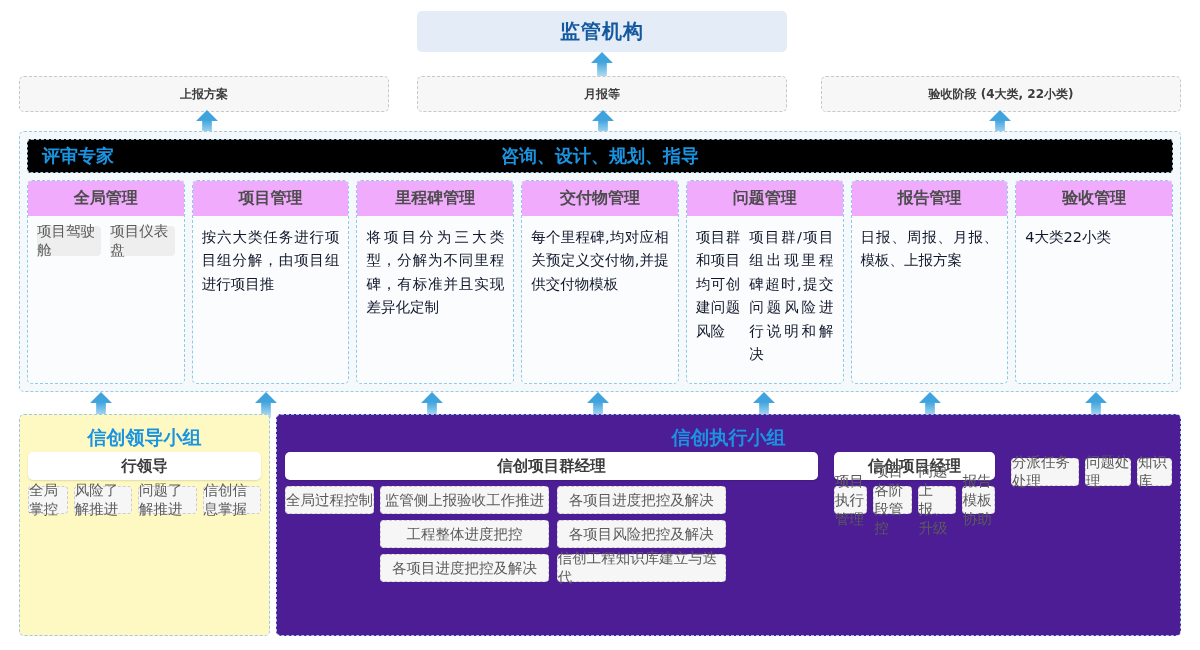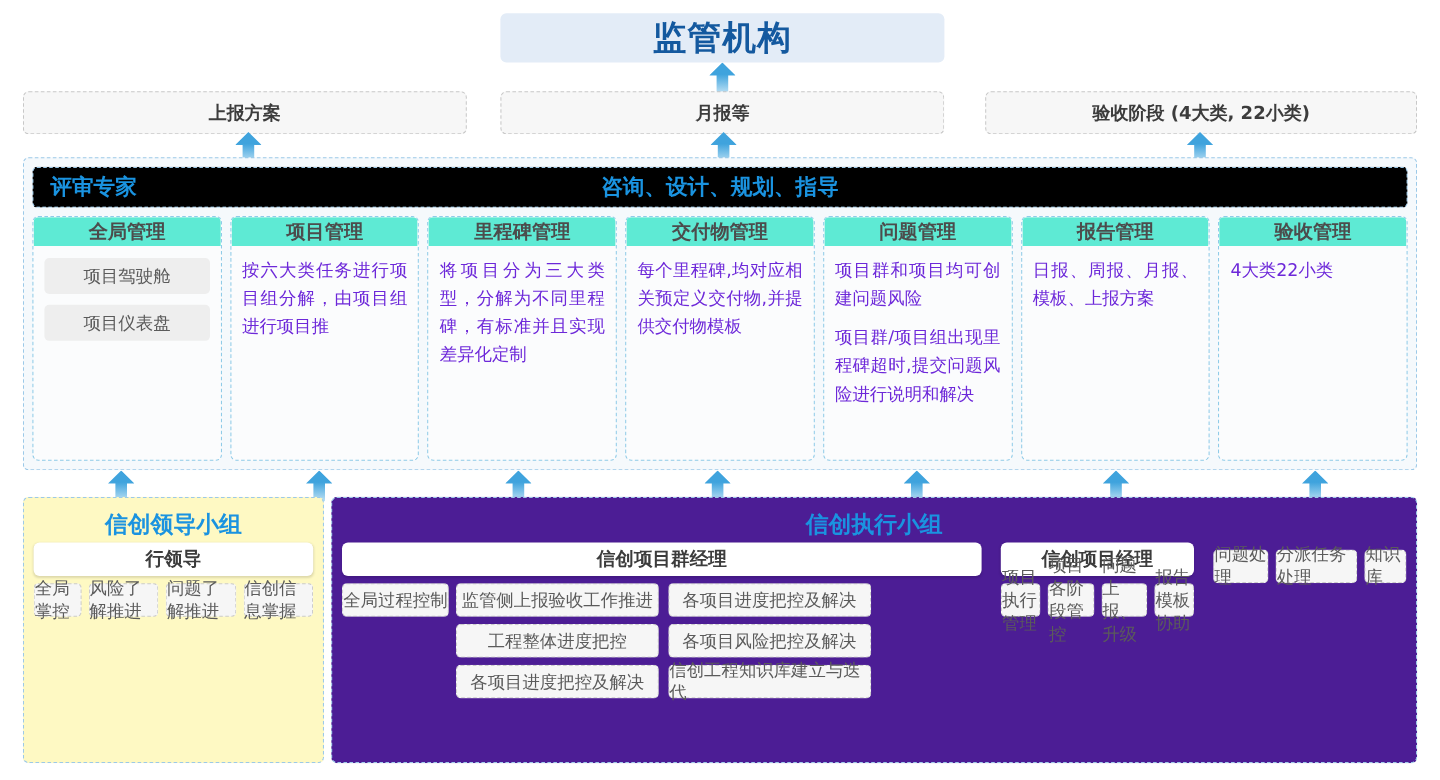--- a/index.html
+++ b/index.html
@@ -24,23 +24,23 @@
     background: #e3ecf7;
     border-radius: 5px;
     display: flex; align-items: center; justify-content: center;
     color: #14599f;
     font-weight: 700;
   }
 
   
   #regulator {
     position: absolute; left: 417px; top: 11px; width: 370px; height: 41px;
-    font-size: 28px; letter-spacing: 1px;
-  }
-  .top-doc { position: absolute; top: 76px; height: 36px; font-size: 15px; }
+    font-size: 20px; letter-spacing: 1px;
+  }
+  .top-doc { position: absolute; top: 76px; height: 36px; font-size: 12px; }
   #doc-report  { left: 19px;  width: 370px; }
   #doc-monthly { left: 417px; width: 370px; }
   #doc-accept  { left: 821px; width: 360px; }
 
   
   .arrow {
     position: absolute;
     width: 22px; height: 26px;
     background: linear-gradient(to bottom, #3fa3dd 0%, #3fa3dd 38%, #bfe2f5 100%);
     clip-path: polygon(50% 0%, 100% 42%, 72% 42%, 72% 100%, 28% 100%, 28% 42%, 0% 42%);
@@ -77,33 +77,33 @@
   }
   .card {
     flex: 1 1 0;
     border: 1px dashed #8fcbe8;
     border-radius: 5px;
     background: #fbfcfd;
     display: flex; flex-direction: column;
     overflow: hidden;
   }
   .card-head {
-    background: #5eead4;
-    height: 24px;
+    background: #f0abfc;
+    height: 35px;
     display: flex; align-items: center; justify-content: center;
     color: #4c4c4c; font-size: 16px; font-weight: 700;
   }
   .card-body {
     flex: 1;
     padding: 10px 9px;
-    display: flex; flex-direction: column; gap: 9px;
+    display: flex; flex-direction: row; gap: 9px;
   }
   .card-para {
     font-size: 14.5px; line-height: 1.62;
-    color: #6d28d9;
+    color: #0f172a;
     text-align: justify;
     text-justify: inter-ideograph;
   }
   .pill {
     background: #eeeeee;
     border-radius: 4px;
     height: 30px;
     display: flex; align-items: center; justify-content: center;
     font-size: 14.5px; color: #5b5b5b;
   }
@@ -278,22 +278,22 @@
         <div class="stack">
           <div class="cell">项目执行管理</div>
           <div class="cell">项目各阶段管控</div>
           <div class="cell">问题上报、升级</div>
           <div class="cell">报告模板协助</div>
         </div>
       </div>
 
       <div id="exec-mem">
         <div class="stack">
+          <div class="cell">分派任务处理</div>
           <div class="cell">问题处理</div>
-          <div class="cell">分派任务处理</div>
           <div class="cell">知识库</div>
         </div>
       </div>
 
     </div>
   </div>
 
 </div>
 
 </body></html>

